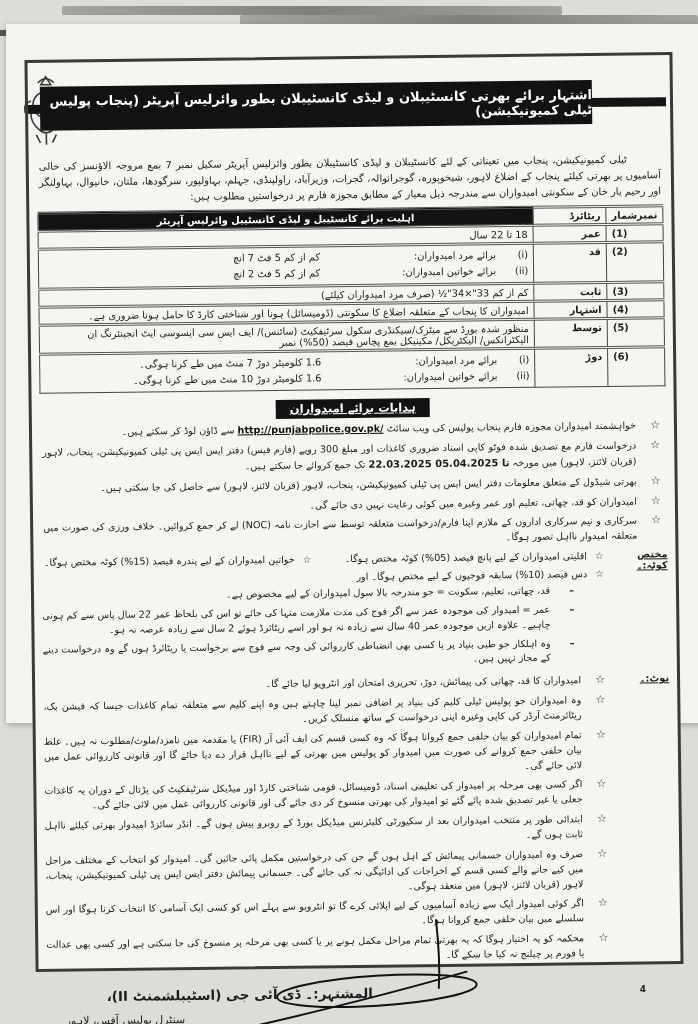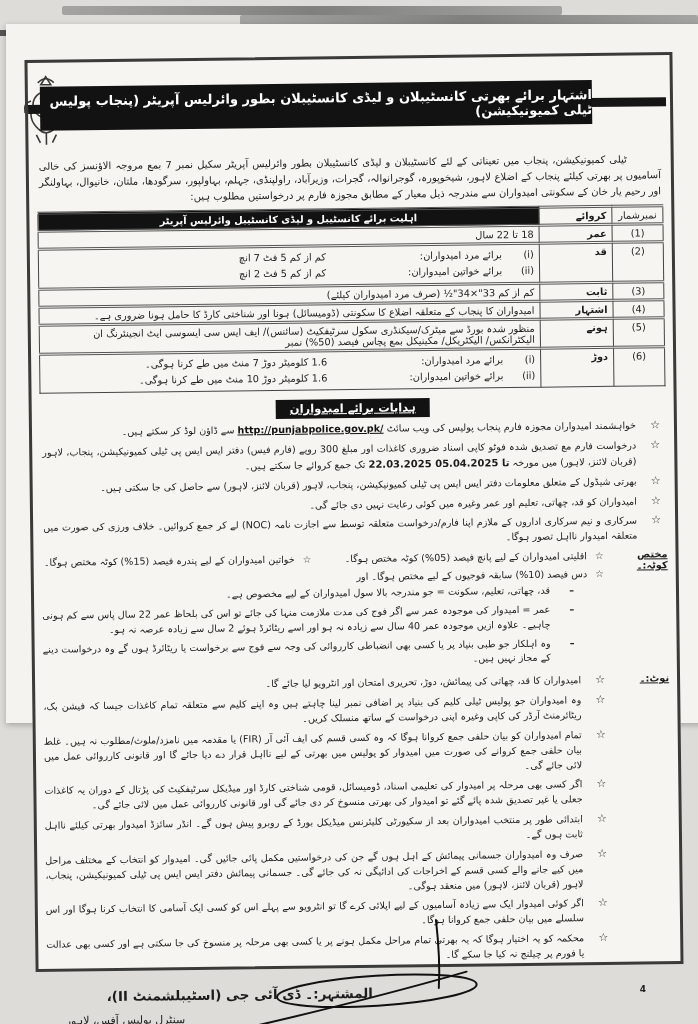--- a/index.html
+++ b/index.html
@@ -38,21 +38,21 @@
     display:flex;align-items:center;justify-content:center;
     font-size:13px;font-weight:bold;letter-spacing:0;
   }
   
   .intro{font-size:10px;line-height:1.62;text-align:justify;margin:2px 2px 4px 2px;}
   .intro .indent{display:inline-block;width:34px;}
   
   table.elig{width:100%;border-collapse:collapse;direction:rtl;margin-top:2px;}
   table.elig td,table.elig th{border:1.5px solid #444;padding:2px 5px;font-size:9.8px;vertical-align:top;}
   table.elig tr{border-top:3px double #555;}
-  th.serial,td.serial{width:40px;text-align:center;font-weight:normal;}
+  th.serial,td.serial{width:40px;text-align:left;font-weight:bold;}
   th.cat,td.cat{width:62px;text-align:right;font-weight:bold;}
   th.black{background:#121212;color:#fff;text-align:center;font-weight:bold;font-size:10.5px;padding:3px;}
   td.val{text-align:right;}
   .subrow{display:flex;direction:rtl;gap:6px;line-height:1.7;}
   .subrow .rn{width:26px;flex:none;}
   .subrow .sl{width:170px;flex:none;}
   .subrow .sv{flex:1;}
   
   .instr-head-wrap{text-align:center;margin:7px 0 4px 0;}
   .instr-head{
@@ -112,21 +112,21 @@
         <div class="banner">اشتہار برائے بھرتی کانسٹیبلان و لیڈی کانسٹیبلان بطور وائرلیس آپریٹر (پنجاب پولیس ٹیلی کمیونیکیشن)</div>
       </div>
     </div>
 
     <p class="intro"><span class="indent"></span><span>ٹیلی کمیونیکیشن، پنجاب میں تعیناتی کے لئے کانسٹیبلان و لیڈی کانسٹیبلان بطور وائرلیس آپریٹر سکیل نمبر 7 بمع مروجہ الاؤنسز کی خالی آسامیوں پر بھرتی کیلئے پنجاب کے اضلاع لاہور، شیخوپورہ، گوجرانوالہ، گجرات، وزیرآباد، راولپنڈی، جہلم، بہاولپور، سرگودھا، ملتان، خانیوال، بہاولنگر اور رحیم یار خان کے سکونتی امیدواران سے مندرجہ ذیل معیار کے مطابق مجوزہ فارم پر درخواستیں مطلوب ہیں:</span></p>
 
     <table class="elig">
       <tbody>
           <tr>
         <th class="serial">نمبرشمار</th>
-        <th class="cat">کروائے</th>
+        <th class="cat">ریٹائرڈ</th>
         <th class="black">اہلیت برائے کانسٹیبل و لیڈی کانسٹیبل وائرلیس آپریٹر</th>
       </tr>
       <tr>
         <td class="serial">(1)</td>
         <td class="cat">عمر</td>
         <td class="val">18 تا 22 سال</td>
       </tr>
       <tr>
         <td class="serial">(2)</td>
         <td class="cat">قد</td>
@@ -148,21 +148,21 @@
         <td class="cat">ثابت</td>
         <td class="val">کم از کم ‏33"×34"½‏ (صرف مرد امیدواران کیلئے)</td>
       </tr>
       <tr>
         <td class="serial">(4)</td>
         <td class="cat">اشتہار</td>
         <td class="val">امیدواران کا پنجاب کے متعلقہ اضلاع کا سکونتی (ڈومیسائل) ہونا اور شناختی کارڈ کا حامل ہونا ضروری ہے۔</td>
       </tr>
       <tr>
         <td class="serial">(5)</td>
-        <td class="cat">ہونے</td>
+        <td class="cat">توسط</td>
         <td class="val">منظور شدہ بورڈ سے میٹرک/سیکنڈری سکول سرٹیفکیٹ (سائنس)/ ایف ایس سی ایسوسی ایٹ انجینئرنگ ان الیکٹرانکس/ الیکٹریکل/ مکینیکل بمع پچاس فیصد (50%) نمبر</td>
       </tr>
       <tr>
         <td class="serial">(6)</td>
         <td class="cat">دوڑ</td>
         <td>
           <div class="subrow">
             <span class="rn">(i)</span>
             <span class="sl">برائے مرد امیدواران:</span>
             <span class="sv">1.6 کلومیٹر دوڑ 7 منٹ میں طے کرنا ہوگی۔</span>

